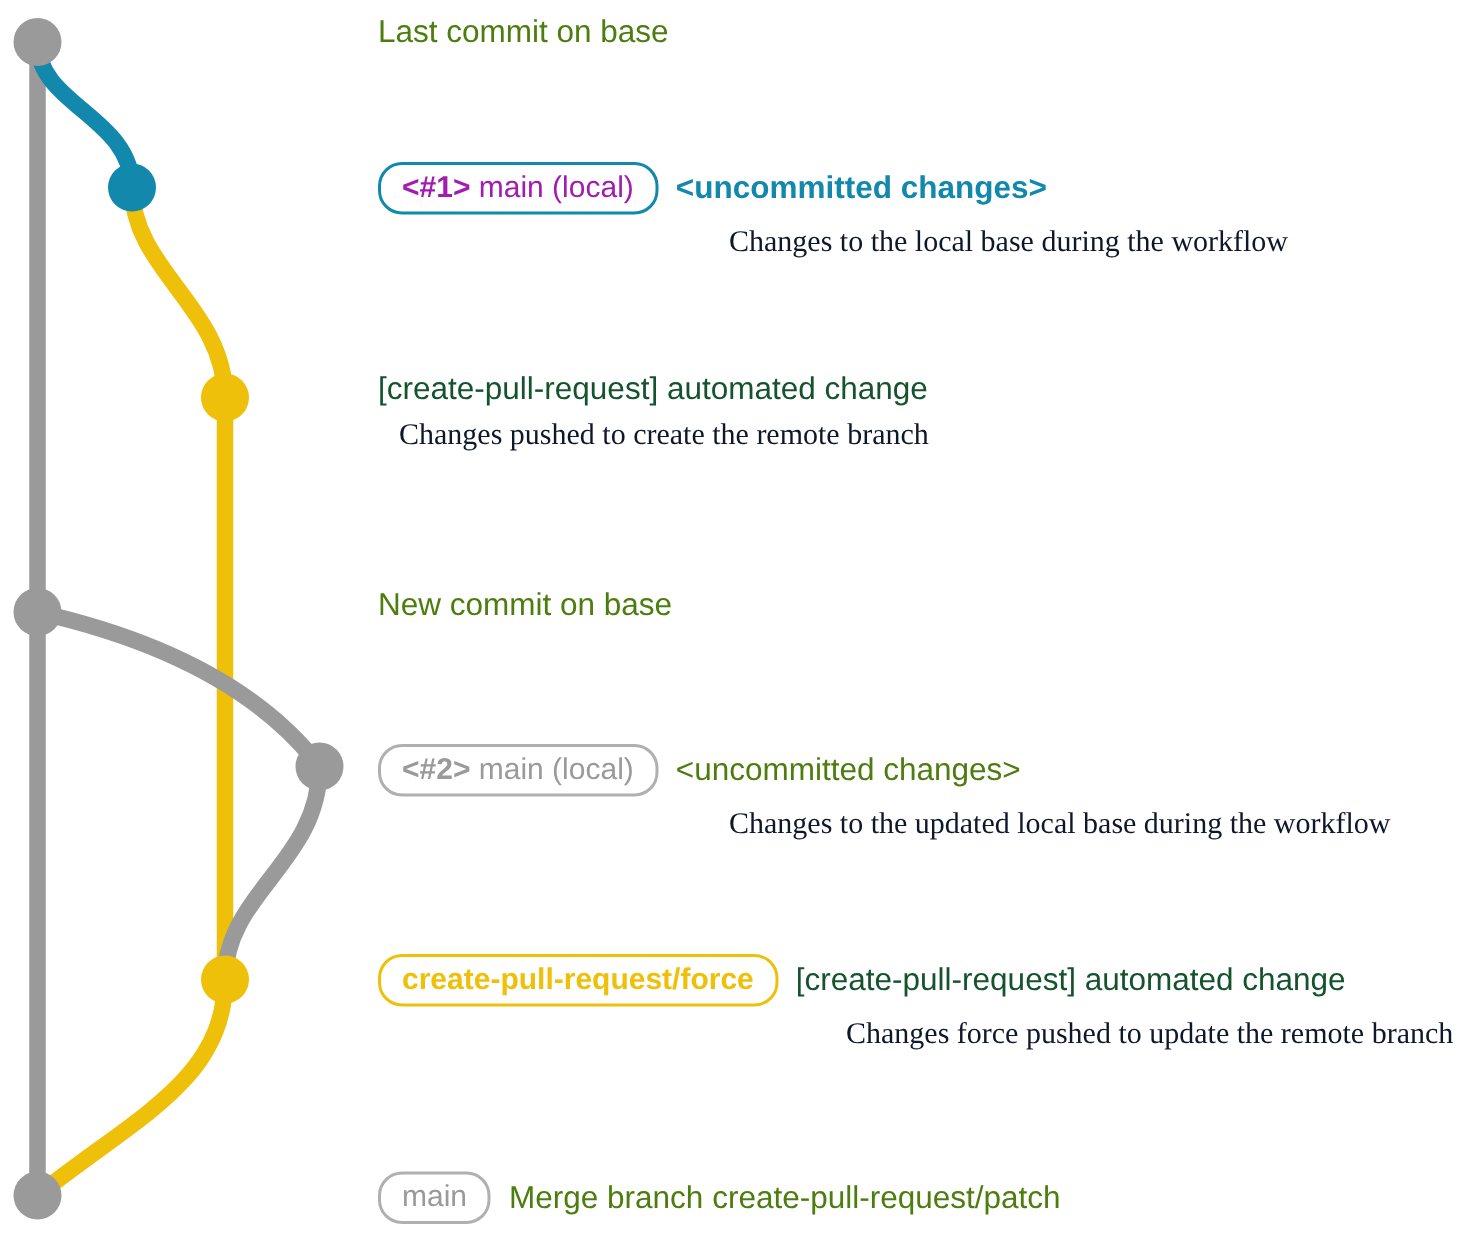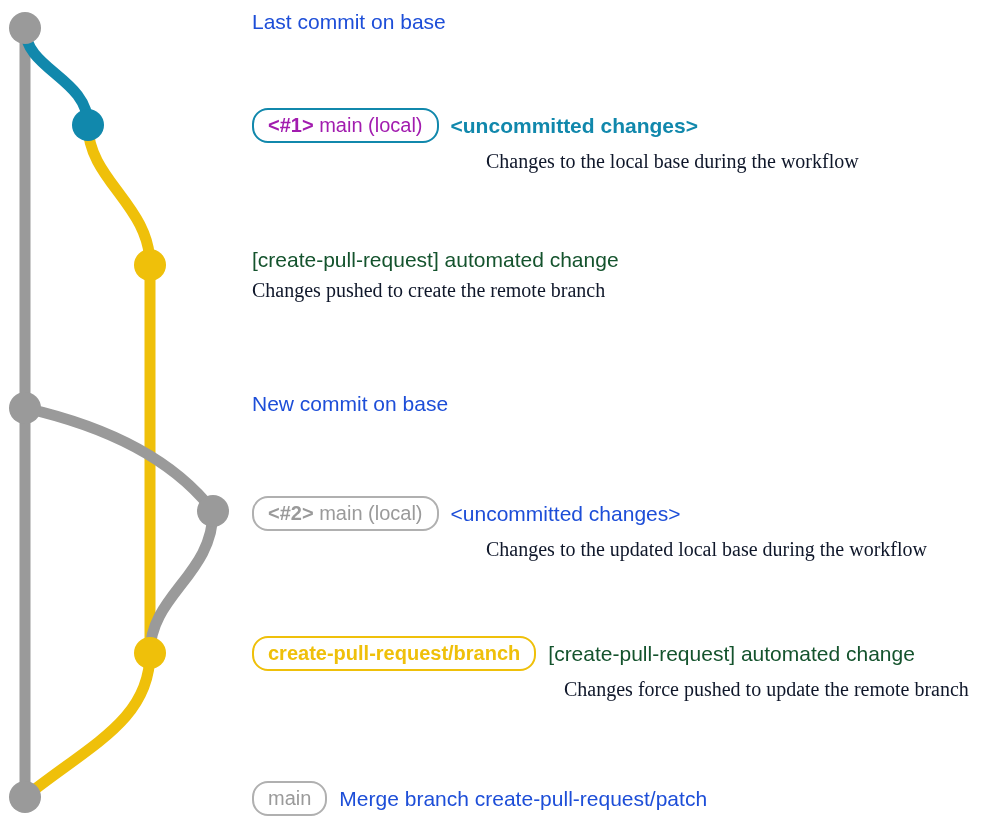--- a/index.html
+++ b/index.html
@@ -68,21 +68,21 @@
   .badge.strong { font-weight: bold; }
 
   .commit-title {
     font-size: 21px;
     line-height: 24px;
     white-space: nowrap;
     color: #9a9a9a;
   }
   .commit-title.blue   { color: #1188ac; }
   .commit-title.yellow { color: #14532d; }
-  .commit-title.gray   { color: #1d4ed8; }
+  .commit-title.gray   { color: #4d7c0f; }
   .commit-title.bold   { font-weight: bold; }
 
   .note {
     font-family: "Liberation Serif", serif;
     font-size: 20px;
     line-height: 22px;
     color: #0f172a;
     white-space: nowrap;
     margin-top: 7px;
   }
@@ -134,40 +134,40 @@
       <span class="badge blue"><span class="num">&lt;#1&gt;</span><span> main (local)</span></span>
       <span class="commit-title blue bold">&lt;uncommitted changes&gt;</span>
     </div>
     <div class="note" style="margin-left:234px;">Changes to the local base during the workflow</div>
   </div>
 
   <div class="row" style="top:248px;">
     <div class="row-head">
       <span class="commit-title yellow">[create-pull-request] automated change</span>
     </div>
-    <div class="note" style="margin-left:0;">Changes pushed to create the remote branch</div>
+    <div class="note" style="margin-left:14px;">Changes pushed to create the remote branch</div>
   </div>
 
   <div class="row" style="top:392px;text-align:right;">
     <div class="row-head">
       <span class="commit-title gray">New commit on base</span>
     </div>
   </div>
 
   <div class="row" style="top:496px;">
     <div class="row-head">
       <span class="badge gray"><span class="num">&lt;#2&gt;</span><span> main (local)</span></span>
       <span class="commit-title gray">&lt;uncommitted changes&gt;</span>
     </div>
     <div class="note" style="margin-left:234px;">Changes to the updated local base during the workflow</div>
   </div>
 
   <div class="row" style="top:636px;">
     <div class="row-head">
-      <span class="badge yellow strong"><span>create-pull-request/branch</span></span>
+      <span class="badge yellow strong"><span>create-pull-request/force</span></span>
       <span class="commit-title yellow">[create-pull-request] automated change</span>
     </div>
     <div class="note" style="margin-left:312px;">Changes force pushed to update the remote branch</div>
   </div>
 
   <div class="row" style="top:781px;">
     <div class="row-head">
       <span class="badge gray"><span>main</span></span>
       <span class="commit-title gray">Merge branch create-pull-request/patch</span>
     </div>

